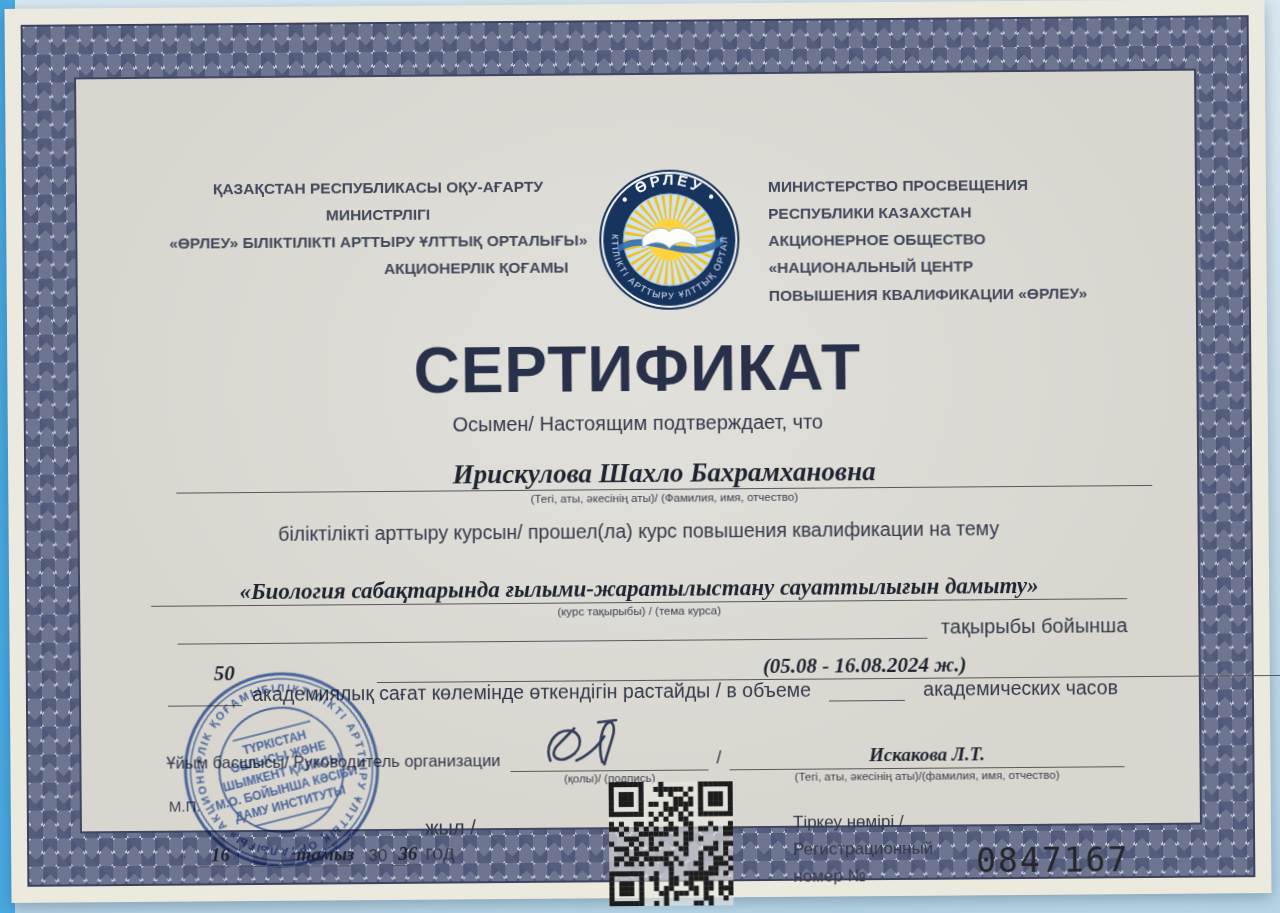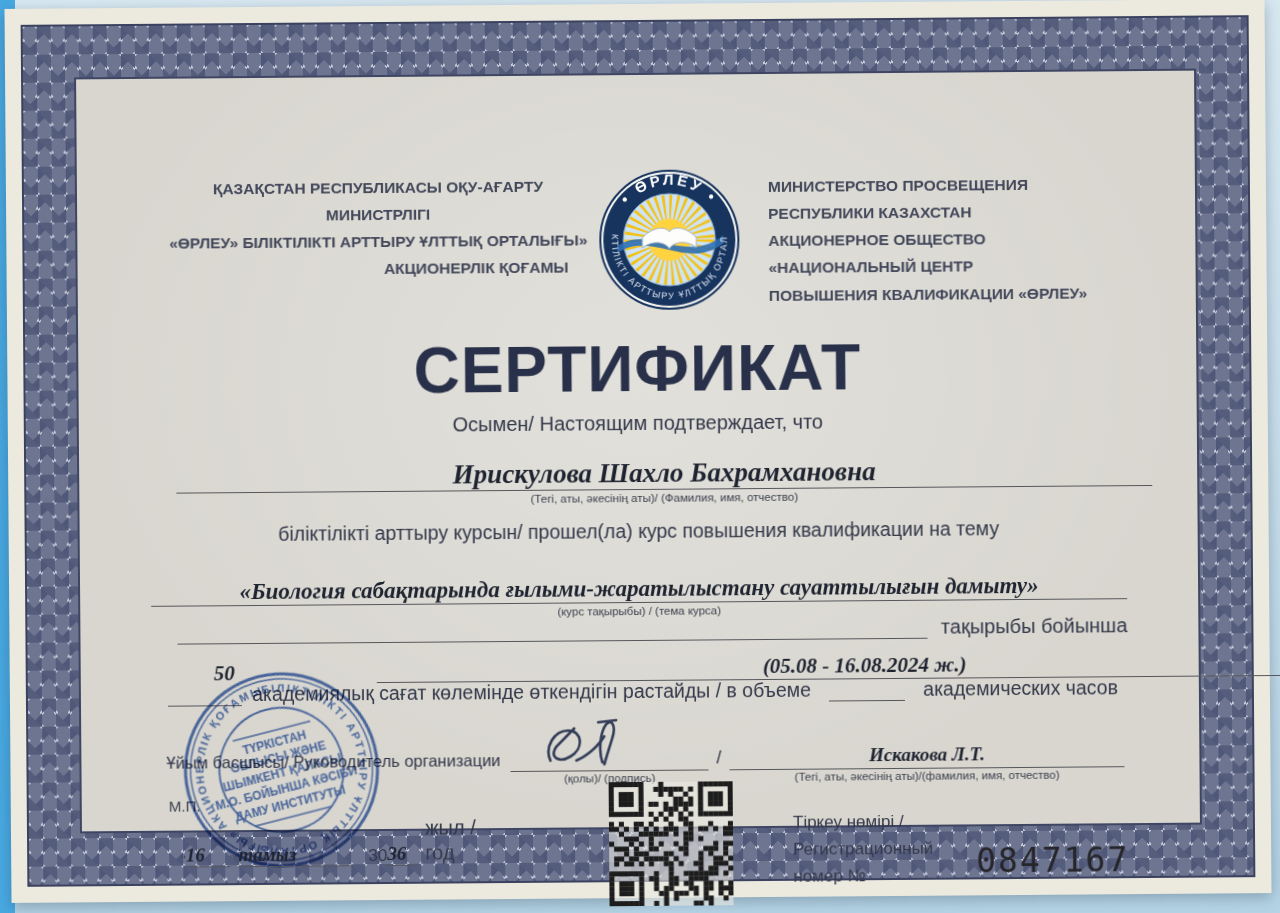--- a/index.html
+++ b/index.html
@@ -76,21 +76,21 @@
   .field .cap{position:absolute;top:100%;left:0;right:0;}
   .sig-field{width:198px;height:24px;}
   .sig-field svg{position:absolute;left:30px;bottom:-4px;}
   .slash{padding:0 8px 2px 8px;font-size:18px;}
   .head-field{flex:1;height:24px;text-align:center;}
   .head-field .val{position:absolute;left:0;right:0;bottom:2px;font-size:19px;}
   
   .issue-block{position:absolute;top:668px;left:16px;display:flex;align-items:flex-end;font-size:16.5px;color:#33384a;}
   .issue-labels{line-height:1.5;padding-bottom:1px;}
   .issue-vals{display:flex;align-items:flex-end;padding-left:12px;padding-bottom:1px;}
-  .u-val{border-bottom:1.6px solid #56575c;text-align:left;font-size:19px;}
+  .u-val{border-bottom:1.6px solid #56575c;text-align:right;font-size:19px;}
   .q{font-size:13px;color:#444;}
   .day-val{width:44px;}
   .month-val{width:116px;margin-left:4px;}
   .year-pre{margin-left:14px;font-size:17px;}
   .year-val{width:30px;}
   .year-lbl{line-height:1.25;font-size:20px;padding-left:8px;}
   .reg-block{position:absolute;top:664px;left:640px;font-size:17px;color:#33384a;line-height:1.6;}
   .reg-line2{display:flex;align-items:center;}
   .reg-num{font-family:"DejaVu Sans Mono",monospace;font-size:33px;color:#26262a;letter-spacing:2px;padding-left:10px;font-weight:500;}
   .mp{position:absolute;top:648px;left:16px;font-size:15px;color:#3c404e;}

